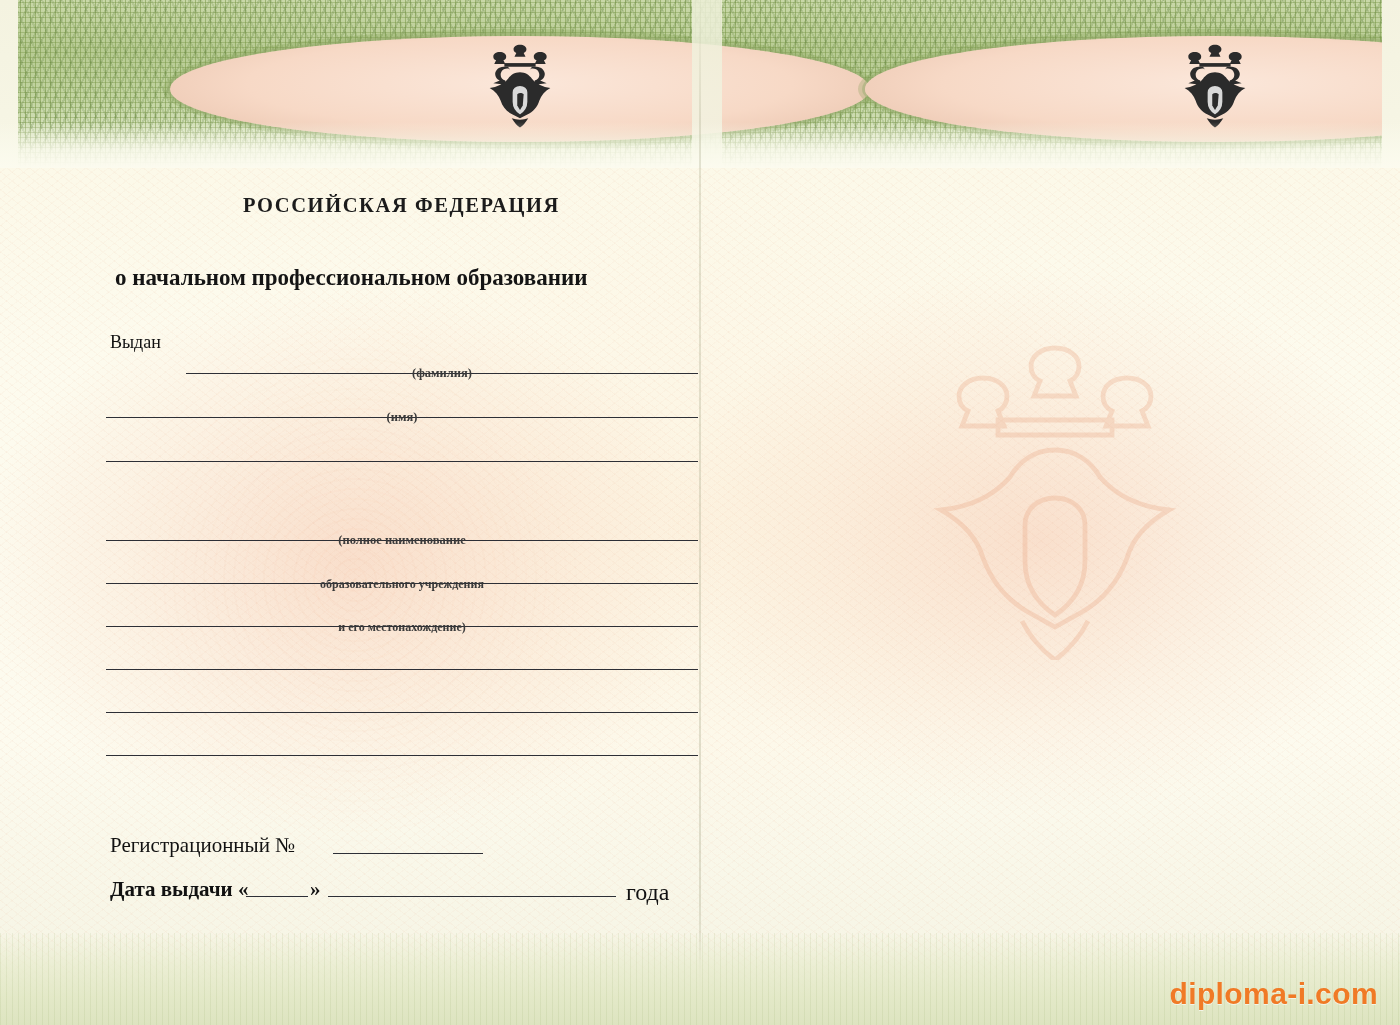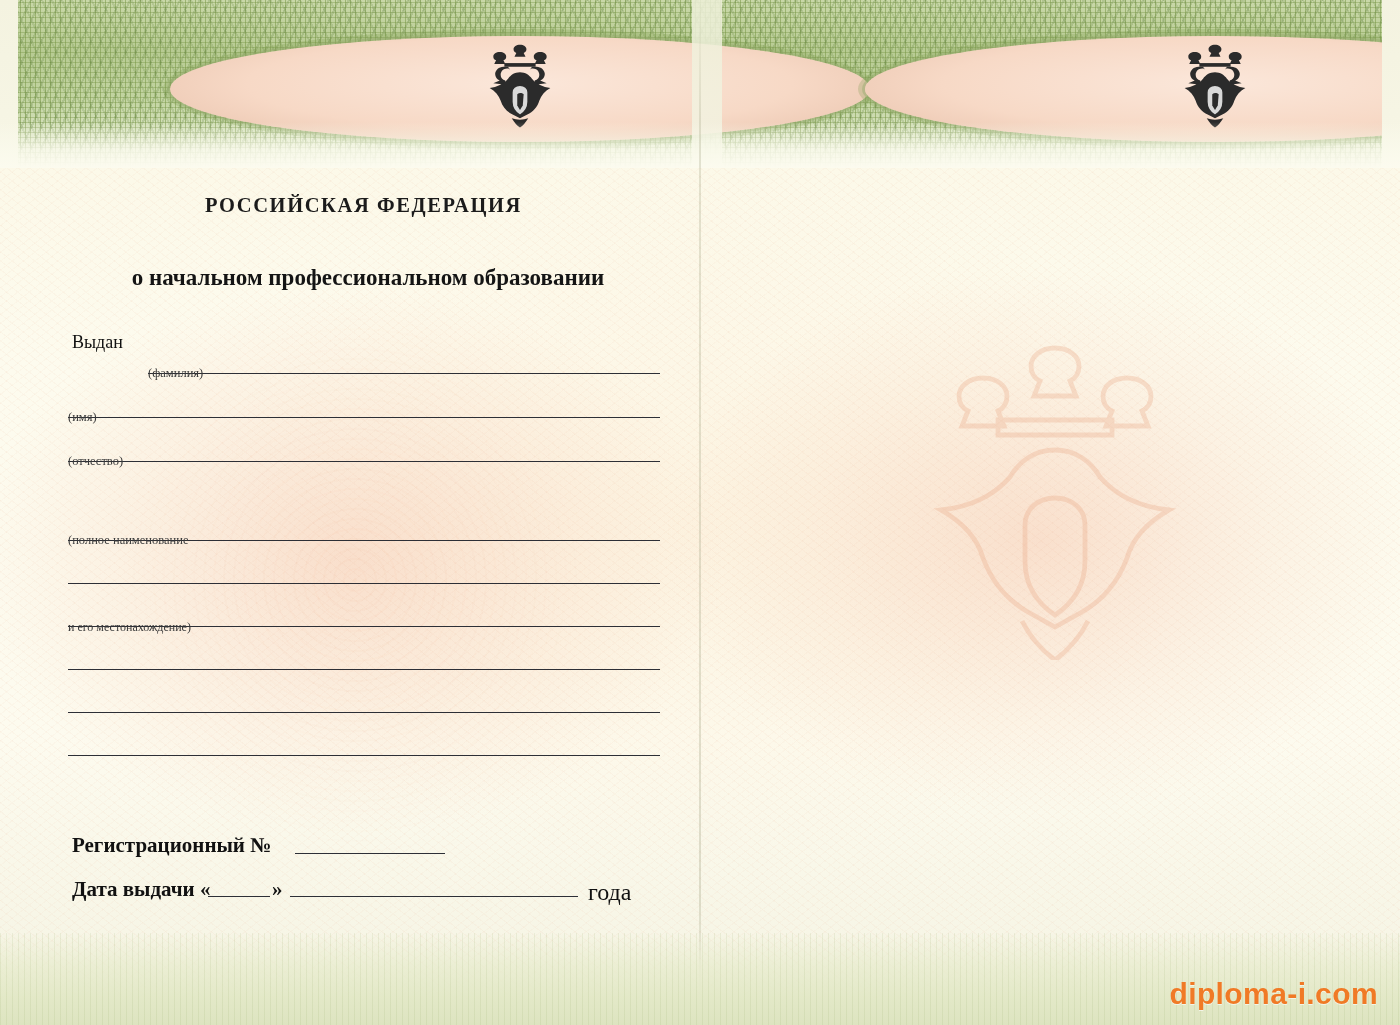--- a/index.html
+++ b/index.html
@@ -77,51 +77,51 @@
   .bottomband:after{
     content:"";position:absolute;left:0;right:0;bottom:0;height:92px;
     background:
       repeating-linear-gradient(90deg, rgba(120,150,70,0.10) 0 1px, rgba(255,255,255,0) 1px 6px);
   }
   
   .fold{
     position:absolute;left:699px;top:0;width:2px;height:1025px;
     background:linear-gradient(180deg, rgba(180,180,150,0.0) 0%, rgba(170,170,140,0.30) 12%, rgba(170,170,140,0.35) 88%, rgba(180,180,150,0.0) 100%);
   }
-  .page{position:absolute;top:0;height:1025px;}
+  .page{position:absolute;top:0;height:1025px;margin-left:38px;}
   .left{left:0;width:700px;}
   .right{left:700px;width:700px;}
 
   
   .rf{
     position:absolute;left:205px;top:194px;
     font-weight:bold;font-size:20.5px;letter-spacing:1.6px;color:#1b1b1b;
   }
   .title{
     position:absolute;left:258px;top:218px;
     font-weight:bold;font-size:44px;color:#111;letter-spacing:.5px;
   }
   .subtitle{
-    position:absolute;left:68px;top:265px;width:600px;
-    font-weight:bold;font-size:23px;color:#141414;text-align:center;
+    position:absolute;left:77px;top:265px;width:600px;
+    font-weight:bold;font-size:23px;color:#141414;text-align:left;
   }
   .vydan{
     position:absolute;left:72px;top:332px;
     font-size:18px;color:#111;text-align:right;
   }
   
   .line{
     position:absolute;height:0;border-bottom:1.6px solid #2d2f36;
   }
   .cap{
-    position:absolute;font-size:12.5px;color:#3a3a3a;
+    position:absolute;font-size:12.5px;color:#3a3a3a;text-align:center;font-weight:bold;
   }
   .cap.sm{font-size:12px;}
   .regno{
-    position:absolute;left:72px;top:833px;font-size:21px;font-weight:bold;color:#111;
+    position:absolute;left:72px;top:833px;font-size:21px;font-weight:normal;color:#111;
   }
   .datevyd{
     position:absolute;left:72px;top:877px;font-size:21px;font-weight:bold;color:#111;text-align:right;
   }
   .goda-l{position:absolute;left:588px;top:879px;font-size:24px;color:#111;}
   .watermark{
     position:absolute;right:22px;bottom:14px;
     font-family:"Liberation Sans", sans-serif;
     font-size:30px;font-weight:bold;color:#f07a26;letter-spacing:.4px;
     text-shadow:0 1px 0 rgba(255,255,255,.6);
@@ -219,26 +219,26 @@
 
     <div class="vydan">Выдан</div>
 
     <div class="line" style="left:148px;top:373px;width:512px;"></div>
     <div class="cap" style="left:148px;top:366px;width:512px;">(фамилия)</div>
 
     <div class="line" style="left:68px;top:417px;width:592px;"></div>
     <div class="cap" style="left:68px;top:410px;width:592px;">(имя)</div>
 
     <div class="line" style="left:68px;top:461px;width:592px;"></div>
-    <div class="cap" style="left:68px;top:454px;width:592px;">(отчество)</div>
 
     <div class="line" style="left:68px;top:540px;width:592px;"></div>
     <div class="cap" style="left:68px;top:533px;width:592px;">(полное наименование</div>
 
     <div class="line" style="left:68px;top:583px;width:592px;"></div>
+    <div class="cap sm" style="left:68px;top:577px;width:592px;">образовательного учреждения</div>
 
     <div class="line" style="left:68px;top:626px;width:592px;"></div>
     <div class="cap sm" style="left:68px;top:620px;width:592px;">и его местонахождение)</div>
 
     <div class="line" style="left:68px;top:669px;width:592px;"></div>
     <div class="line" style="left:68px;top:712px;width:592px;"></div>
     <div class="line" style="left:68px;top:755px;width:592px;"></div>
 
     <div class="regno">Регистрационный №</div>
     <div class="line" style="left:295px;top:853px;width:150px;"></div>

